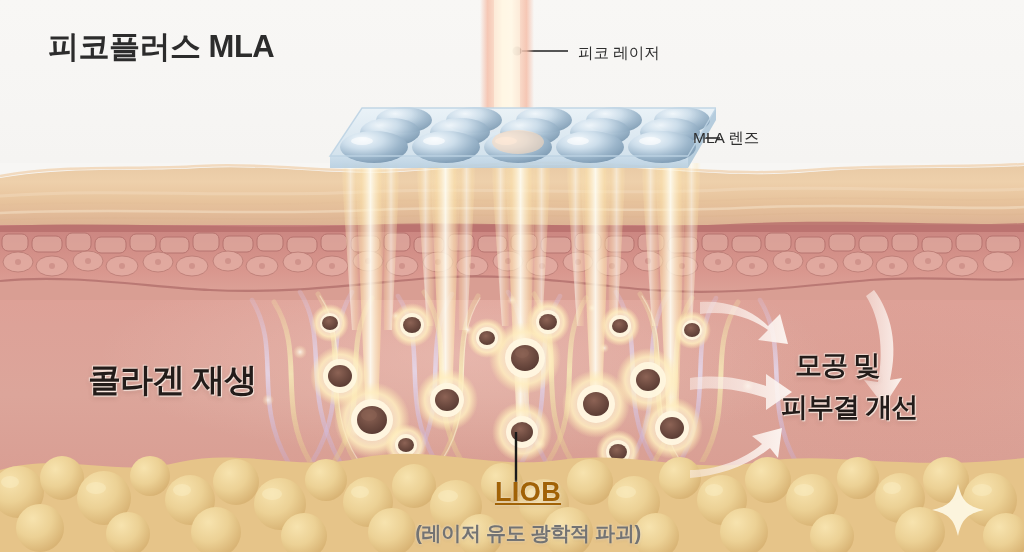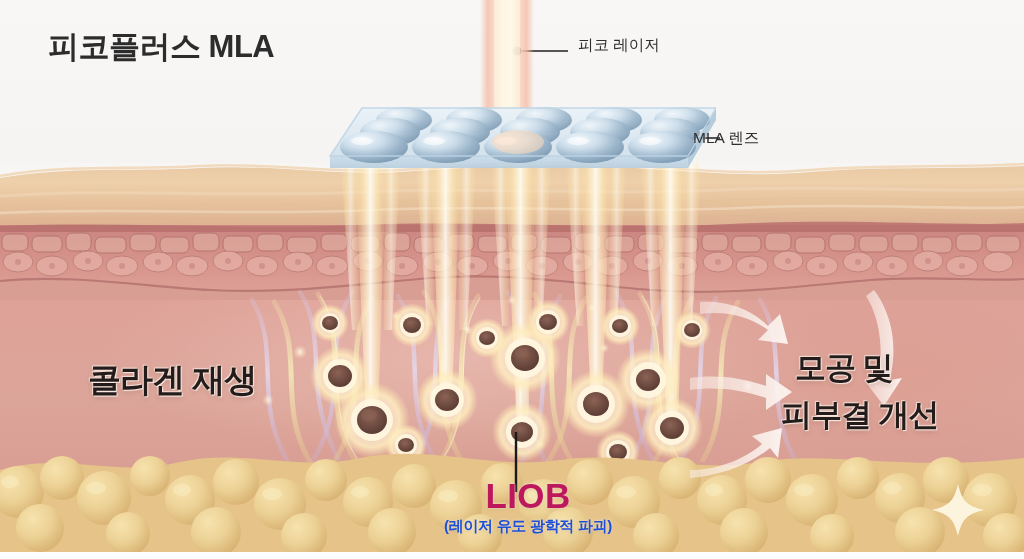--- a/index.html
+++ b/index.html
@@ -64,43 +64,44 @@
   .title{
     font-size:31px;font-weight:bold;color:#2c2c2c;letter-spacing:-.5px;
     line-height:1.12;margin:0;white-space:nowrap;
   }
   .subtitle{
     font-size:23px;font-weight:bold;color:#3a3a3a;letter-spacing:-.5px;
     line-height:1.3;margin:6px 0 0 0;white-space:nowrap;
   }
 
   .callout{position:absolute;font-size:15.5px;color:#2e2e2e;white-space:nowrap;font-weight:500;}
-  .callout-pico{left:578px;top:35px;}
+  .callout-pico{left:578px;top:43px;}
   .callout-mla{left:693px;top:128px;}
 
   .big-label{
     position:absolute;font-weight:bold;color:#231c1a;white-space:nowrap;
     text-shadow:
       0 0 3px rgba(255,240,232,.95),
       1px 1px 0 rgba(255,245,238,.75),
       -1px -1px 0 rgba(255,245,238,.55),
       0 2px 5px rgba(120,70,60,.30);
   }
   .label-collagen{left:88px;top:358px;font-size:33px;letter-spacing:-1px;}
-  .label-right{left:795px;top:348px;font-size:31px;letter-spacing:-1px;line-height:1.32;text-align:left;}
+  .label-right{left:795px;top:348px;font-size:27px;letter-spacing:-1px;line-height:1.32;text-align:left;}
   .label-right span{display:block;}
   .label-right .l2{margin-left:-14px;margin-top:6px;}
 
   .liob-block{position:absolute;left:408px;top:478px;width:240px;text-align:center;}
   .liob-main{
-    font-size:35px;font-weight:bold;color:#be185d;letter-spacing:.4px;line-height:1.05;
+    font-size:27px;font-weight:bold;color:#a16207;letter-spacing:.4px;line-height:1.05;
     text-shadow:0 0 3px rgba(255,248,235,.9),0 1px 3px rgba(150,110,60,.35);
+    text-decoration:underline;
   }
   .liob-sub{
-    font-size:15px;font-weight:bold;color:#1d4ed8;letter-spacing:-.3px;margin-top:2px;
+    font-size:20px;font-weight:bold;color:#737373;letter-spacing:-.3px;margin-top:14px;
     text-shadow:0 0 3px rgba(255,248,235,.9),0 1px 3px rgba(150,110,60,.35);
   }
 </style>
 </head>
 <body>
 
 <div id="stage">
 
   <div class="air"></div>
 

